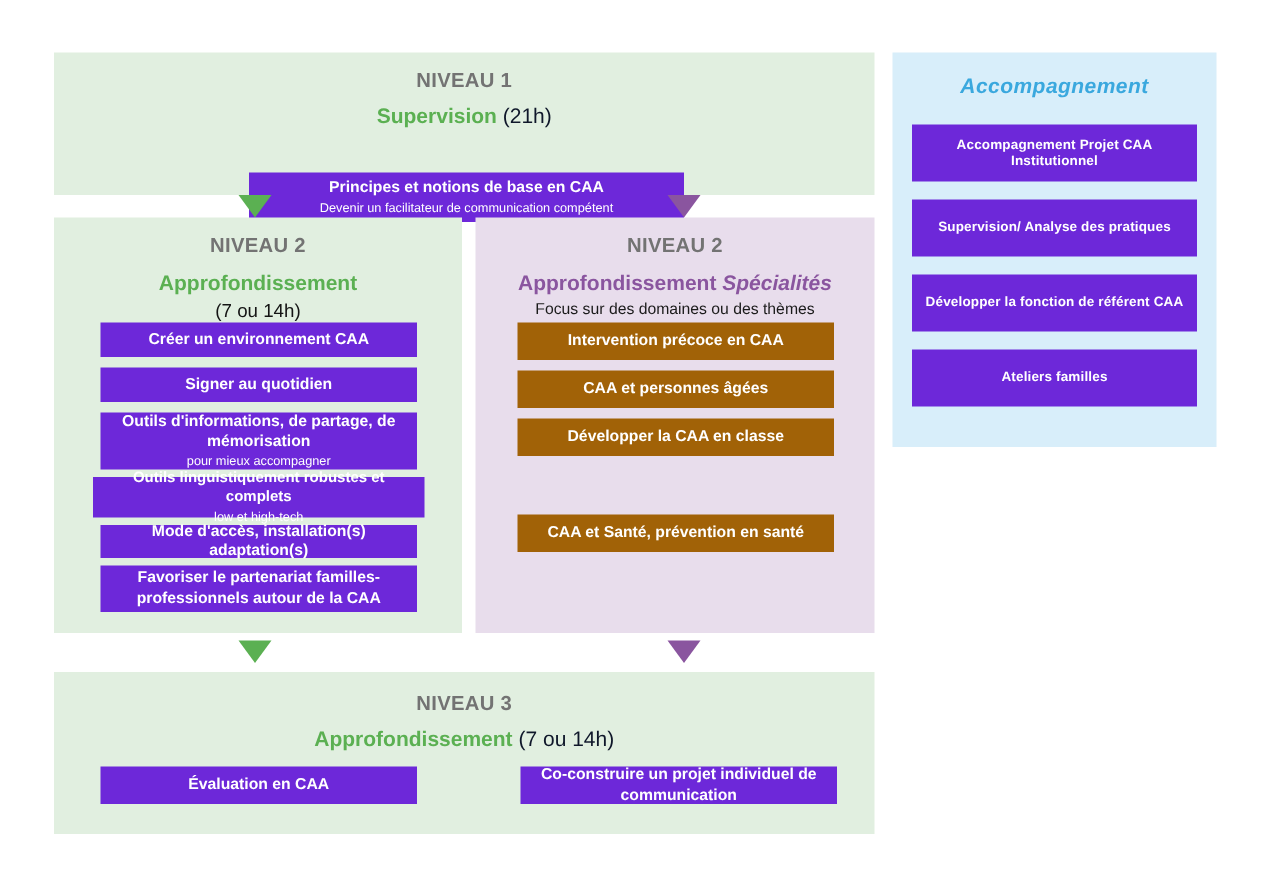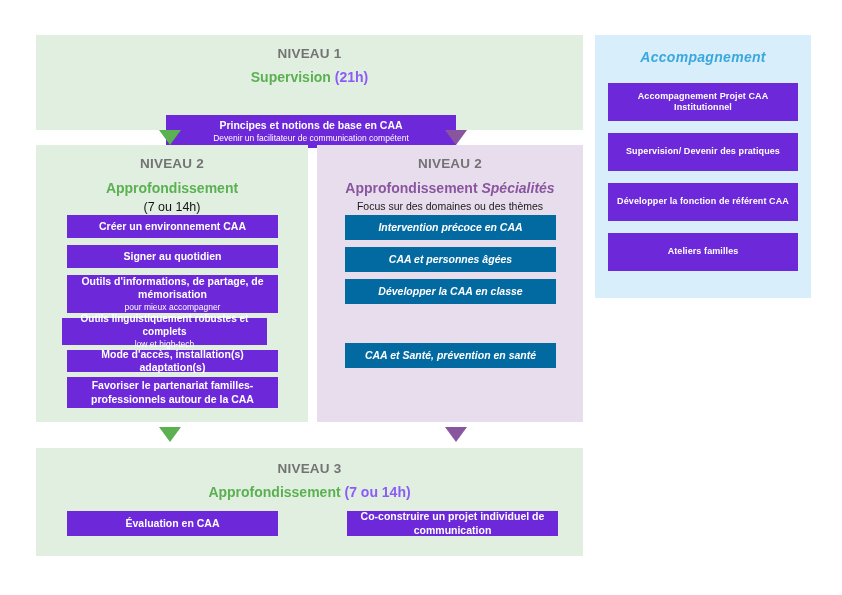--- a/index.html
+++ b/index.html
@@ -36,21 +36,21 @@
   .lvl-sub {
     text-align: center;
     font-size: 14px;
     color: #141414;
     line-height: 1.3;
     margin-top: 6px;
   }
   .lvl-sub .accent-green  { color: #5bb052; font-weight: bold; }
   .lvl-sub .accent-purple { color: #8a559f; font-weight: bold; }
   .lvl-sub .accent-purple-i { color: #8a559f; font-weight: bold; font-style: italic; }
-  .lvl-sub .plain { color: #8b5cf6; font-weight: bold; }
+  .lvl-sub .plain { color: #0f172a; font-weight: normal; }
 
   .lvl-hours {
     text-align: center;
     font-size: 12.5px;
     color: #141414;
     margin-top: 3px;
   }
   .lvl-note {
     text-align: center;
     font-size: 10.5px;
@@ -73,21 +73,21 @@
     box-sizing: border-box;
     display: flex;
     flex-direction: column;
     align-items: center;
     justify-content: center;
     text-align: center;
     color: #ffffff;
     padding: 2px 5px;
   }
   .box-green  { background: #6d28d9; }
-  .box-purple { background: #0369a1; font-style: italic; }
+  .box-purple { background: #a16207; }
   .box-blue   { background: #6d28d9; }
 
   .box-main {
     font-size: 10.5px;
     font-weight: bold;
     line-height: 1.25;
   }
   .box-sub {
     font-size: 8.5px;
     font-weight: normal;
@@ -134,21 +134,21 @@
   <div class="box box-green" style="left:31px; top:70px; width:211px; height:23px;">
     <div class="box-main">Créer un environnement CAA</div>
   </div>
   <div class="box box-green" style="left:31px; top:100px; width:211px; height:23px;">
     <div class="box-main">Signer au quotidien</div>
   </div>
   <div class="box box-green" style="left:31px; top:130px; width:211px; height:38px;">
     <div class="box-main">Outils d'informations, de partage, de mémorisation</div>
     <div class="box-sub">pour mieux accompagner</div>
   </div>
-  <div class="box box-green" style="left:26px; top:173px; width:205px; height:27px;">
+  <div class="box box-green" style="left:26px; top:173px; width:221px; height:27px;">
     <div class="box-main" style="font-size:10px;">Outils linguistiquement robustes et complets</div>
     <div class="box-sub">low et high-tech</div>
   </div>
   <div class="box box-green" style="left:31px; top:205px; width:211px; height:22px;">
     <div class="box-main">Mode d'accès, installation(s) adaptation(s)</div>
   </div>
   <div class="box box-green" style="left:31px; top:232px; width:211px; height:31px;">
     <div class="box-main">Favoriser le partenariat familles-professionnels autour de la CAA</div>
   </div>
 </div>
@@ -190,21 +190,21 @@
   </div>
 </div>
 
 <div class="panel panel-blue" style="left:595px; top:35px; width:216px; height:263px;">
   <div class="panel-head-blue" style="margin-top:14px;">Accompagnement</div>
 
   <div class="box box-blue" style="left:13px; top:48px; width:190px; height:38px;">
     <div class="box-main">Accompagnement Projet CAA Institutionnel</div>
   </div>
   <div class="box box-blue" style="left:13px; top:98px; width:190px; height:38px;">
-    <div class="box-main">Supervision/ Devenir des pratiques</div>
+    <div class="box-main">Supervision/ Analyse des pratiques</div>
   </div>
   <div class="box box-blue" style="left:13px; top:198px; width:190px; height:38px;">
     <div class="box-main">Ateliers familles</div>
   </div>
   <div class="box box-blue" style="left:13px; top:148px; width:190px; height:38px;">
     <div class="box-main">Développer la fonction de référent CAA</div>
   </div>
 </div>
 
 </body></html>

